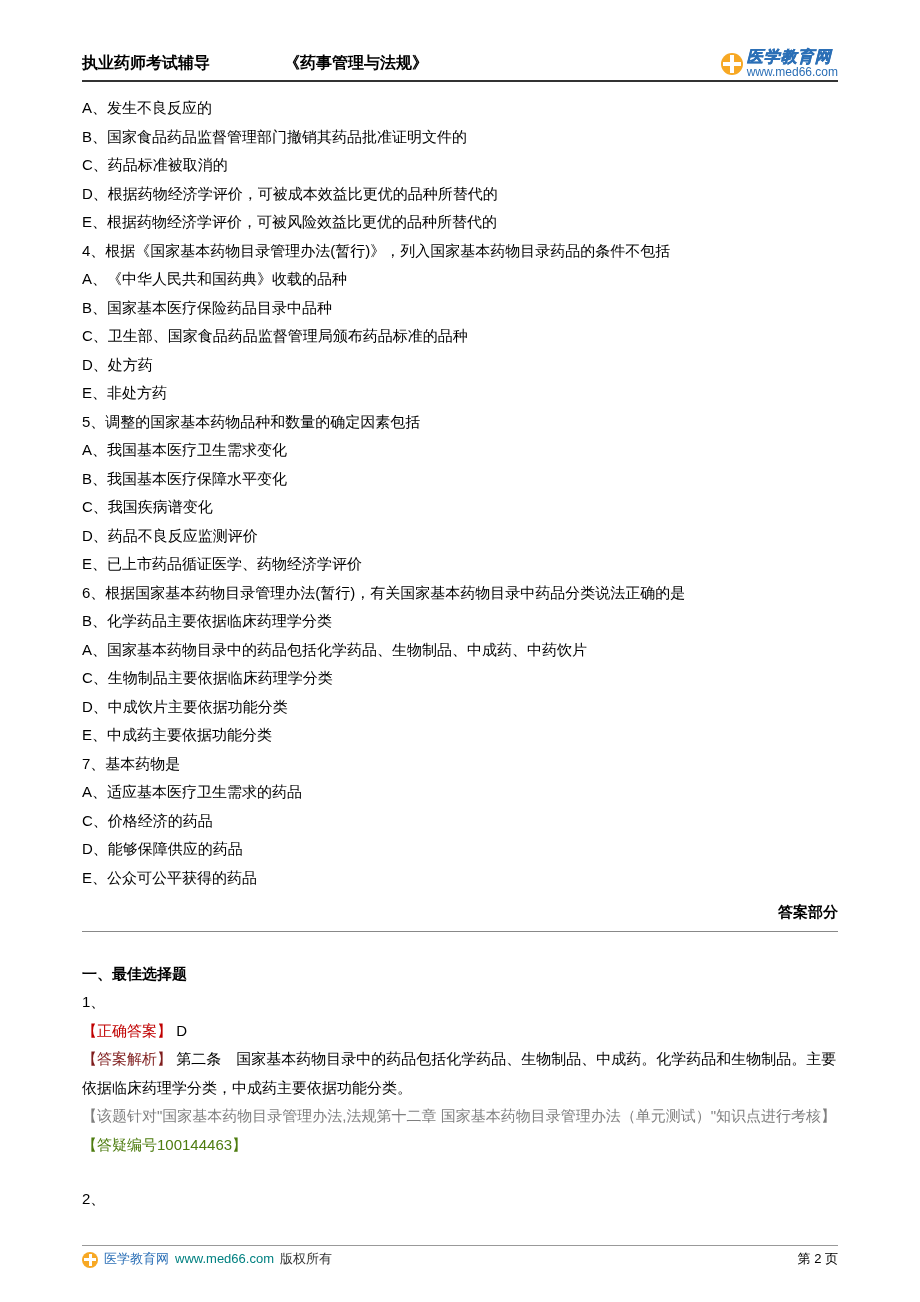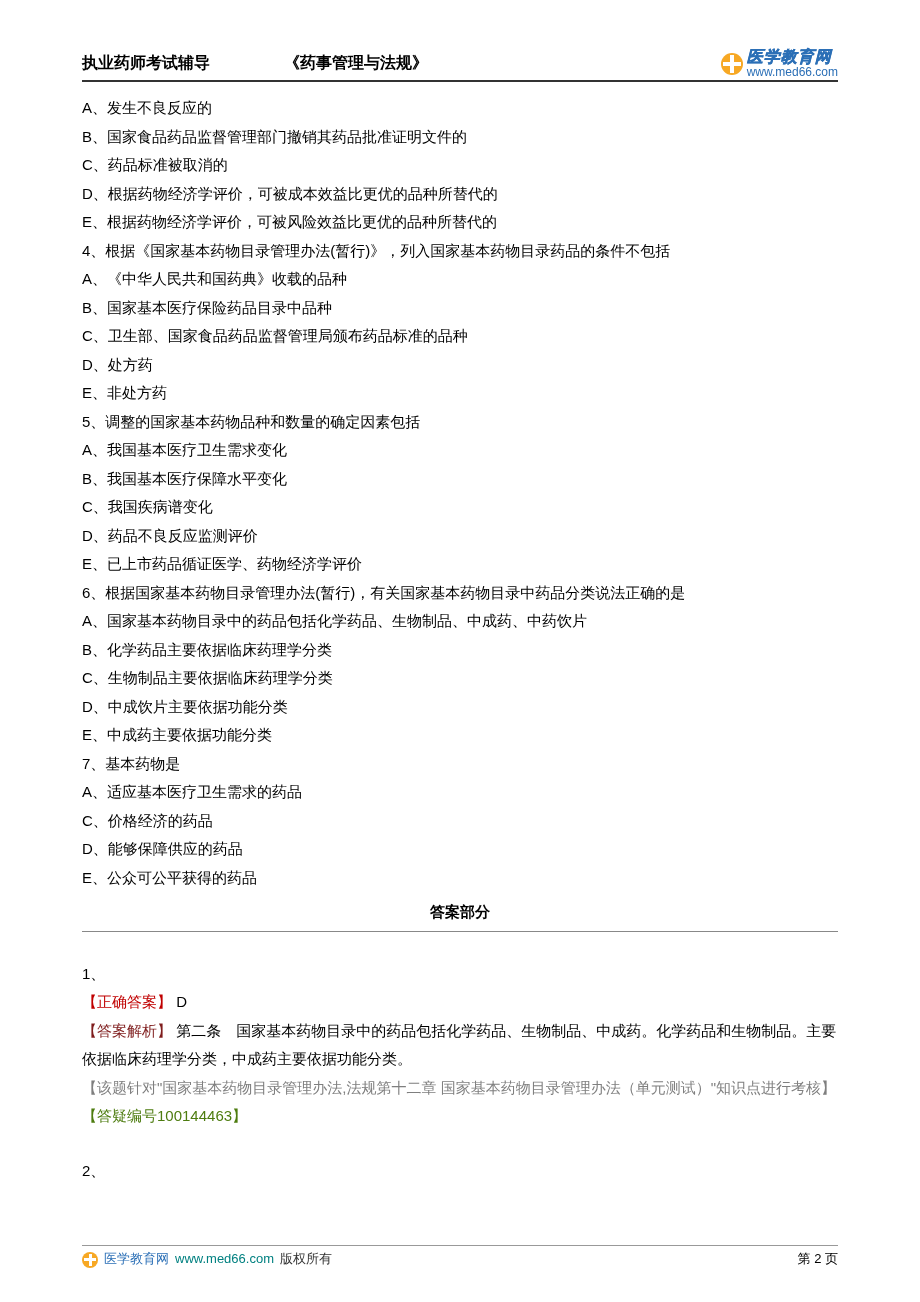--- a/index.html
+++ b/index.html
@@ -54,21 +54,21 @@
   .logo-text { display: flex; flex-direction: column; line-height: 1.05; }
   .logo-cn {
     font-size: 16px; font-weight: bold;
     color: #2b6fb6; font-style: italic;
     letter-spacing: 1px;
     -webkit-text-stroke: 0.5px #2b6fb6;
   }
   .logo-url { font-size: 12px; color: #2b6fb6; font-weight: normal; }
   .content p { margin: 0; }
   .answers-title {
-    text-align: center;
+    text-align: right;
     font-weight: bold;
     margin-top: 6px;
   }
   .hr-line {
     border: none;
     border-top: 1px solid #888;
     margin: 4px 0 28px 0;
   }
   .section-header { font-weight: bold; margin-top: 10px; }
   .red { color: #c00000; }
@@ -133,35 +133,36 @@
       <p>C、卫生部、国家食品药品监督管理局颁布药品标准的品种</p>
       <p>D、处方药</p>
       <p>E、非处方药</p>
       <p>5、调整的国家基本药物品种和数量的确定因素包括</p>
       <p>A、我国基本医疗卫生需求变化</p>
       <p>B、我国基本医疗保障水平变化</p>
       <p>C、我国疾病谱变化</p>
       <p>D、药品不良反应监测评价</p>
       <p>E、已上市药品循证医学、药物经济学评价</p>
       <p>6、根据国家基本药物目录管理办法(暂行)，有关国家基本药物目录中药品分类说法正确的是</p>
+      <p>B、化学药品主要依据临床药理学分类</p>
       <p>A、国家基本药物目录中的药品包括化学药品、生物制品、中成药、中药饮片</p>
-      <p>B、化学药品主要依据临床药理学分类</p>
       <p>C、生物制品主要依据临床药理学分类</p>
       <p>D、中成饮片主要依据功能分类</p>
       <p>E、中成药主要依据功能分类</p>
       <p>7、基本药物是</p>
       <p>A、适应基本医疗卫生需求的药品</p>
       <p>C、价格经济的药品</p>
       <p>D、能够保障供应的药品</p>
       <p>E、公众可公平获得的药品</p>
     </div>
 
   <p class="answers-title">答案部分</p>
   <hr class="hr-line">
 
+  <p class="section-header">一、最佳选择题</p>
 
   <p>1、</p>
 
   <p>
     <span class="red">【正确答案】</span><span> D</span>
   </p>
 
   <p>
     <span class="teal">【答案解析】</span><span> 第二条　国家基本药物目录中的药品包括化学药品、生物制品、中成药。化学药品和生物制品。主要依据临床药理学分类，中成药主要依据功能分类。</span>
   </p>

